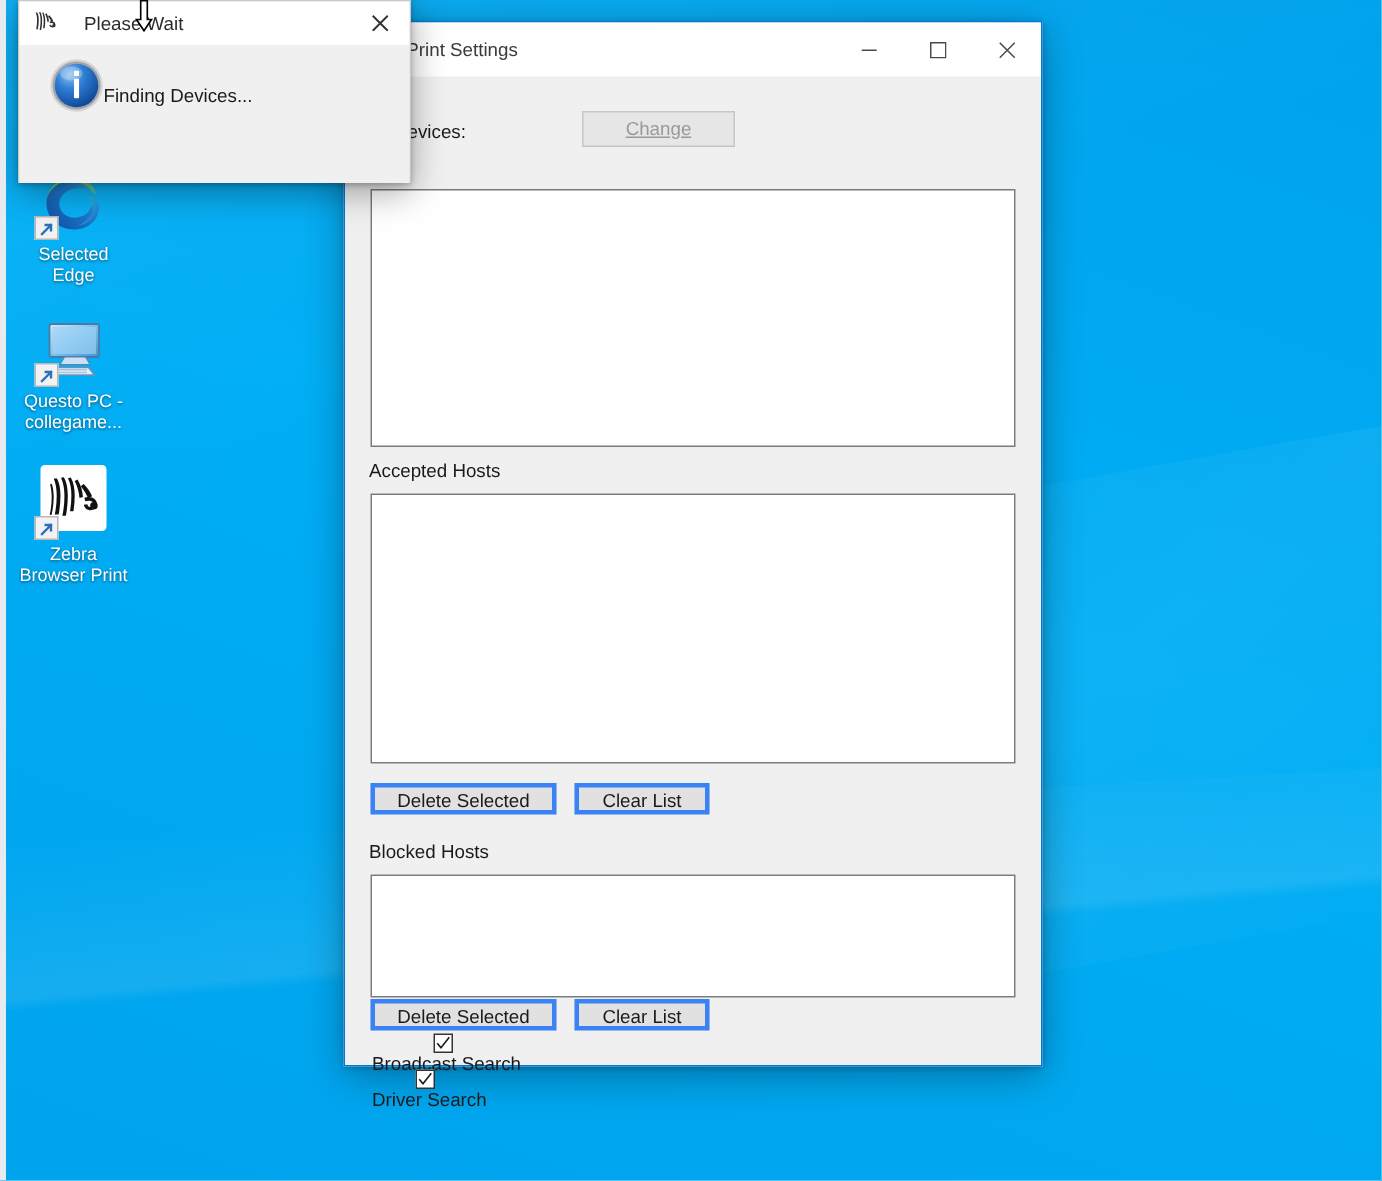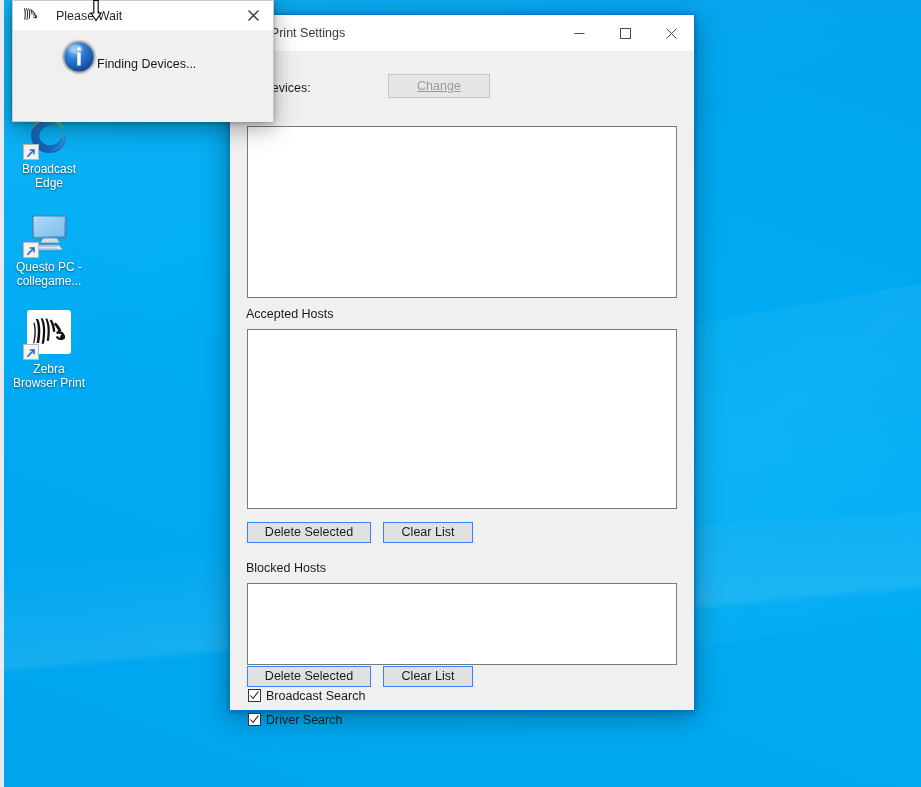--- a/index.html
+++ b/index.html
@@ -173,37 +173,39 @@
     color: #1a1a1a;
     white-space: nowrap;
   }
   #accepted-hosts-label { left: 16px; top: 255px; }
   #blocked-hosts-label  { left: 16px; top: 509px; }
 
   .dlg-button {
     position: absolute;
     height: 21px;
     background: #e1e1e1;
-    border: 1px solid #3b82f6;
+    border: 3px solid #3b82f6;
     font-size: 12.5px;
     color: #1a1a1a;
     font-family: "Liberation Sans", sans-serif;
     text-align: center;
     line-height: 19px;
   }
   #accepted-delete { left: 17px;  top: 470px; width: 124px; }
   #accepted-clear  { left: 153px; top: 470px; width: 90px; }
   #blocked-delete  { left: 17px;  top: 614px; width: 124px; }
   #blocked-clear   { left: 153px; top: 614px; width: 90px; }
 
   .checkrow {
     position: absolute;
     display: flex;
+    align-items: center;
     font-size: 12.5px;
     color: #1a1a1a;
+    flex-direction: column;
   }
   #broadcast-row { left: 18px; top: 637px; }
   #driver-row    { left: 18px; top: 661px; }
   .chkbox {
     width: 13px; height: 13px;
     border: 1px solid #333333;
     background: #ffffff;
     margin-right: 5px;
     position: relative;
     flex: 0 0 auto;
@@ -242,21 +244,20 @@
   }
   #wait-close {
     width: 40px; height: 30px;
     display: flex; align-items: center; justify-content: center;
     color: #333;
   }
   #wait-body {
     position: relative;
     height: 91px;
     background: #f0f0f0;
-    margin-left: 28px;
   }
   #wait-icon { position: absolute; left: 19px; top: 7px; }
   #wait-message {
     position: absolute;
     left: 56px; top: 26px;
     font-size: 12.5px;
     color: #1a1a1a;
   }
 
   
@@ -299,21 +300,21 @@
         <path d="M39 19.5C38 13.5 32.5 8 23.5 8 13.5 8 6 16 6 25.5c0-6 3.5-11 9.5-13.5 7-2.9 16.5-0.5 21 5.5 1 1.3 1.9 2.3 2.5 2z" fill="url(#edgeC)"></path>
         <path d="M41 28c-1.5 6-6.5 11-14 12.5 7-3 10-8 10-12.5 0-3.5-2-6-5-7.5 3.5 0.5 9 2.5 9 7.5z" fill="url(#edgeA)" opacity="0.9"></path>
       </svg>
       <span class="shortcut-badge">
         <svg width="11" height="11" viewBox="0 0 11 11">
             <path d="M2 9 L8 3 M4.5 3 H8 V6.5" stroke="#2c6fbb" stroke-width="1.6" fill="none" stroke-linecap="square"></path>
           </svg>
       </span>
     </div>
     <div>
-      <div>Broadcast</div>
+      <div>Selected</div>
       <div>Edge</div>
     </div>
   </div>
 
   <div class="desk-icon" style="left:6px; top:308px;">
     <div class="glyph">
       <div class="zebra-tile">
         <svg width="36" height="34" viewBox="0 0 36 34">
           <g fill="#111111">
             <path d="M7 4 c1.6 2.8 2.2 6.5 2.3 10.8 c0.05 4.6 -0.4 9 -1.2 13.2 l-2.6 0 c0.9 -4.2 1.35 -8.5 1.3 -13 c-0.05 -4.2 -0.6 -7.8 -2 -11z"></path>

